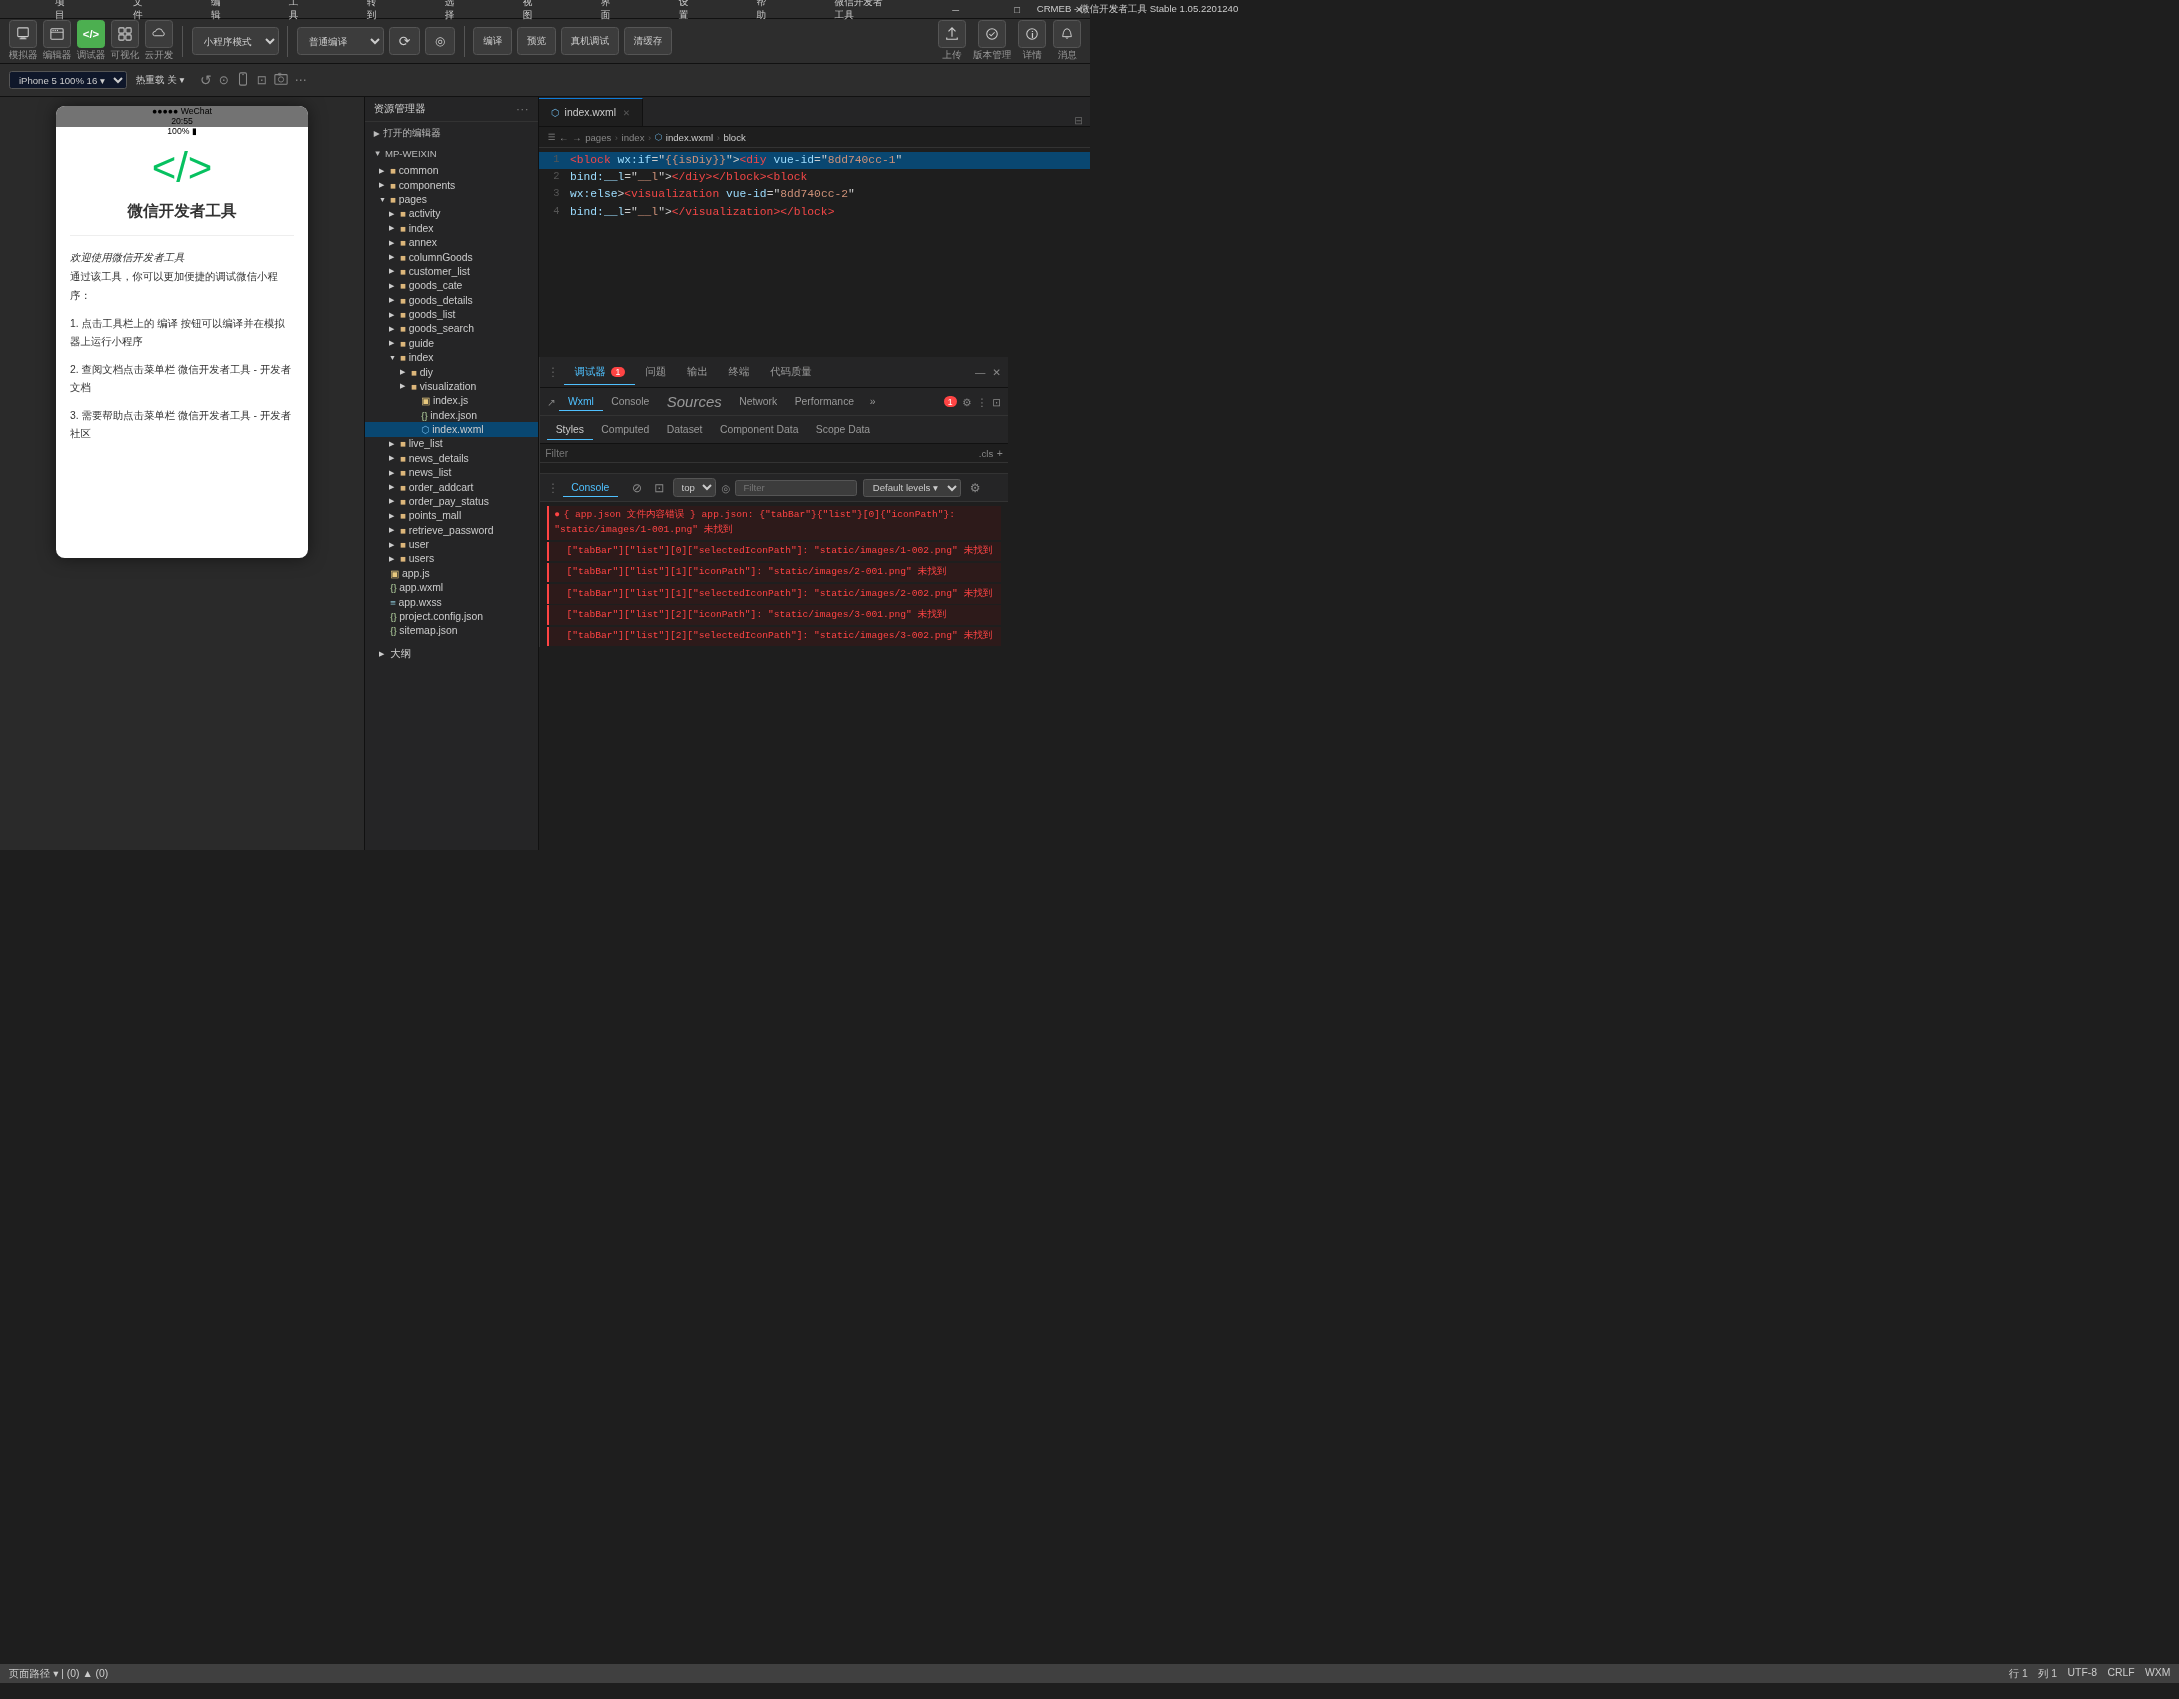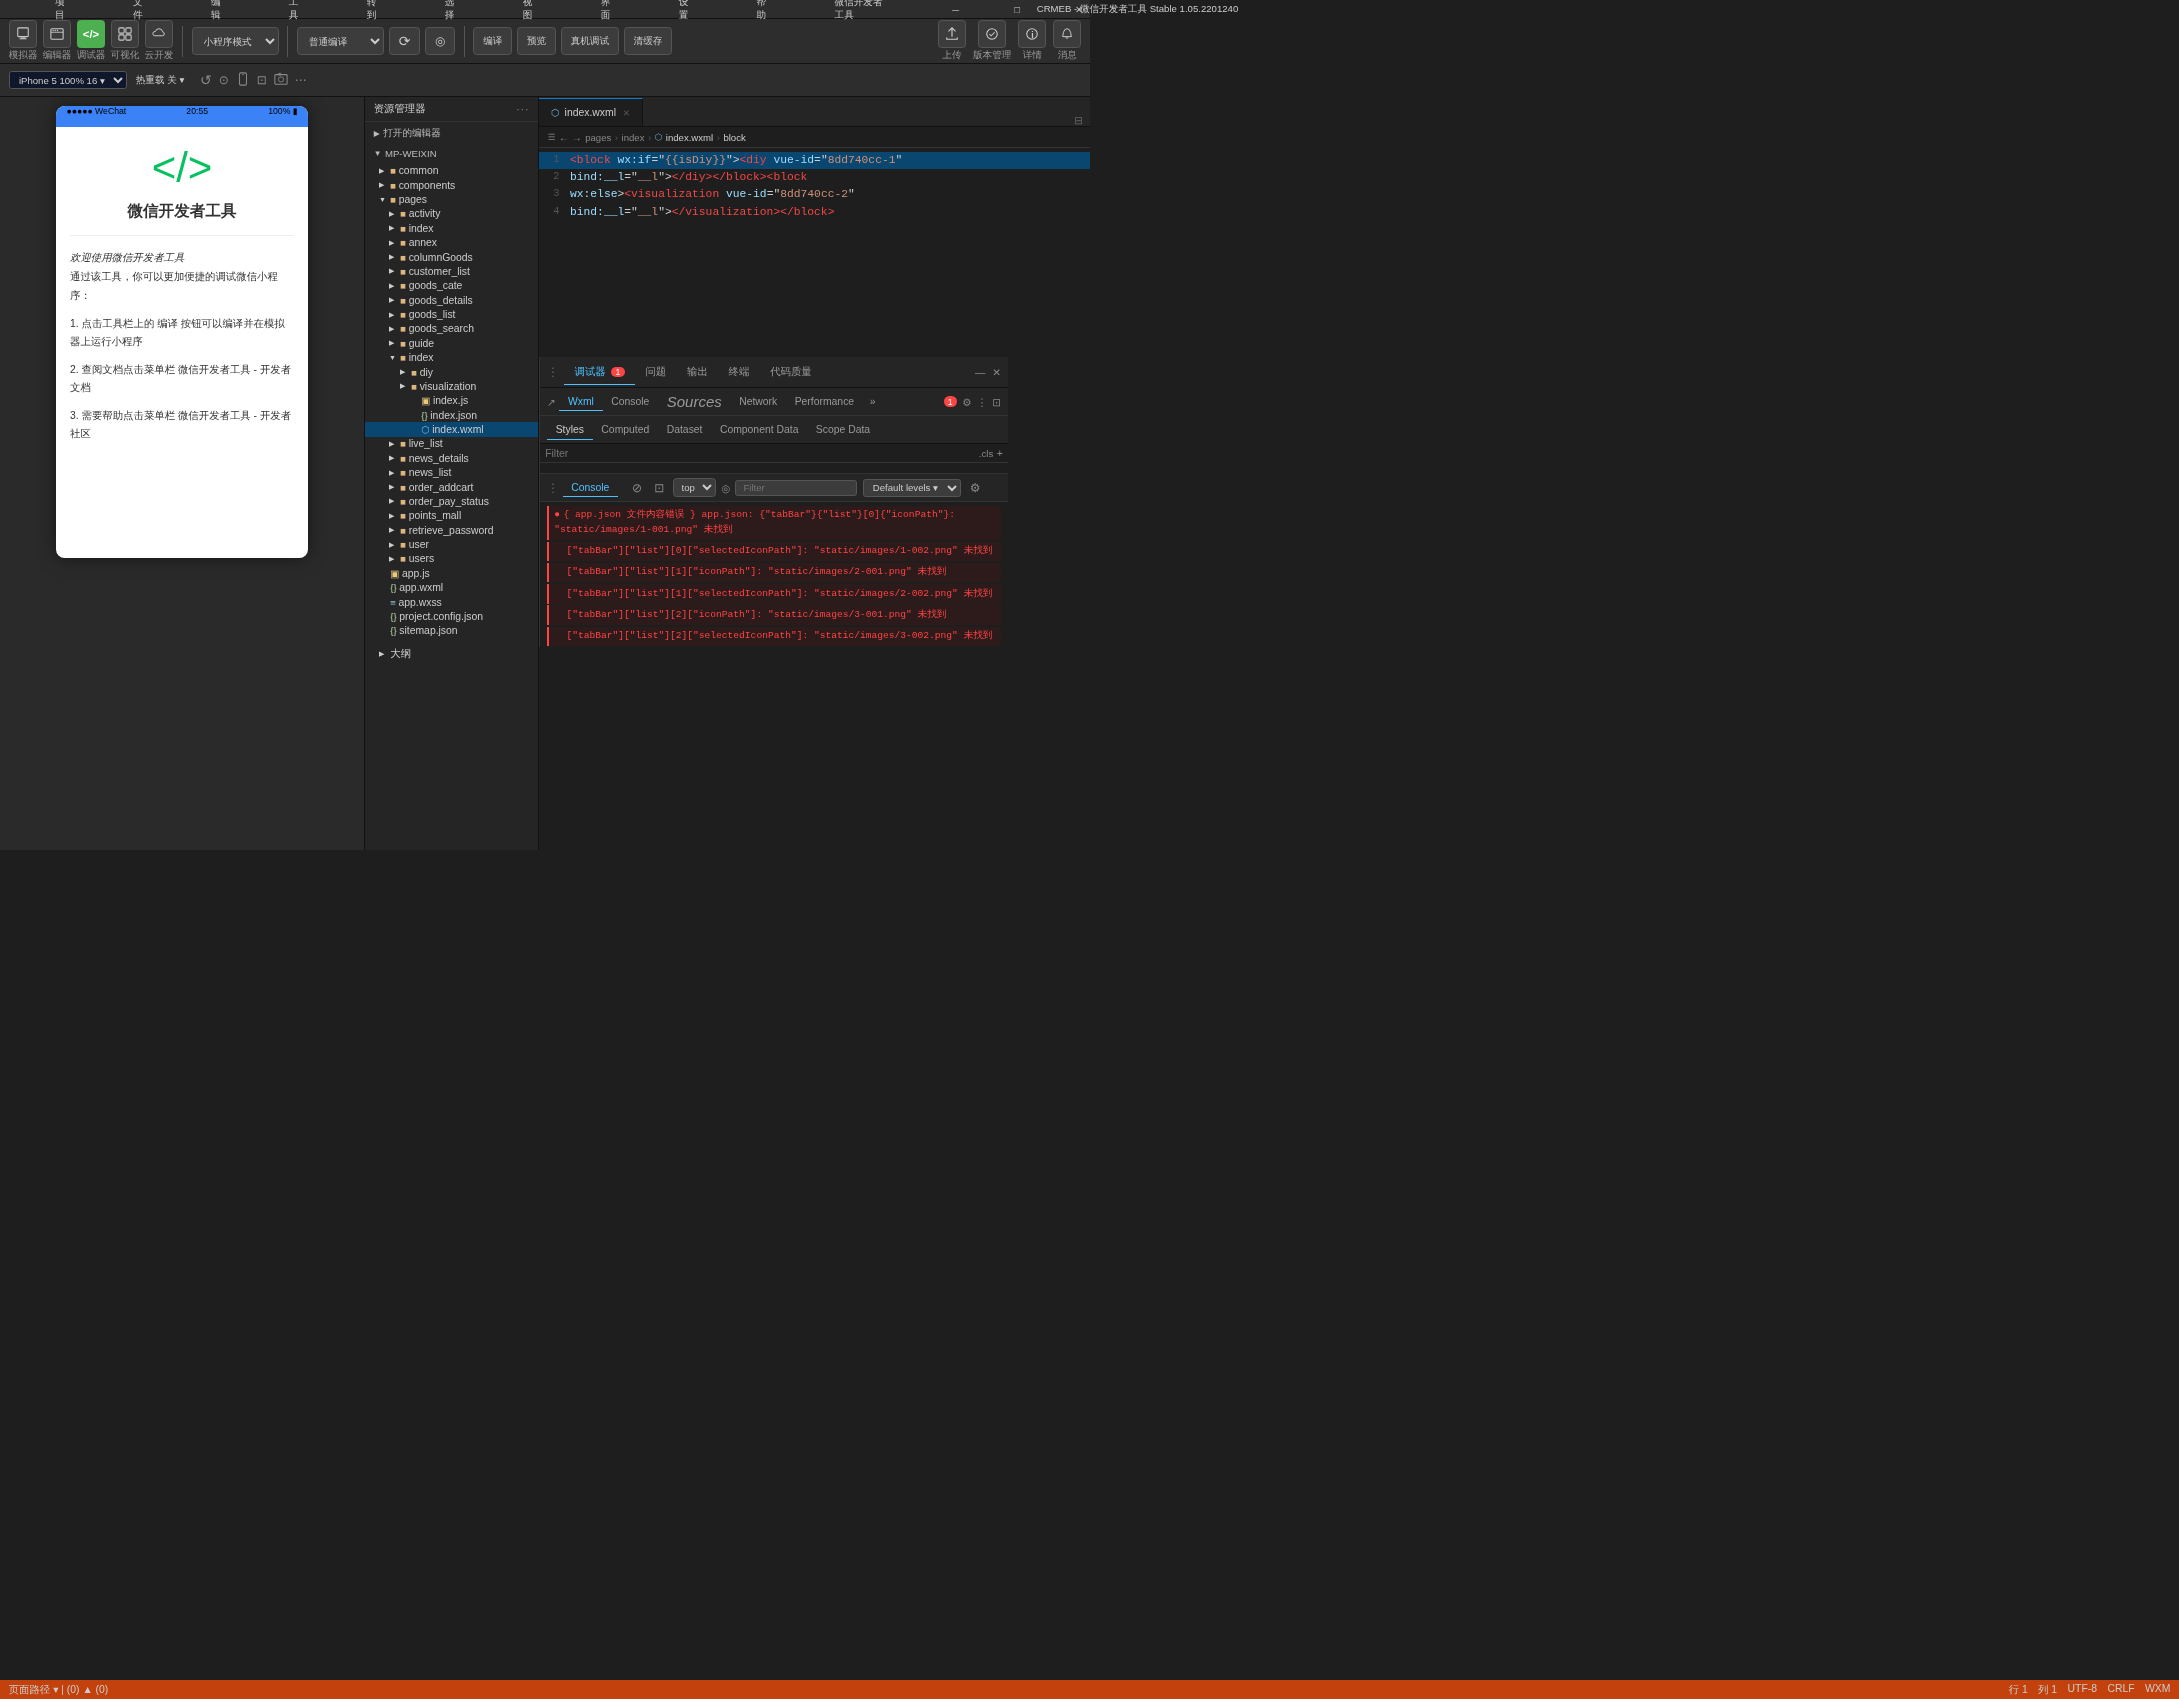--- a/index.html
+++ b/index.html
@@ -115,27 +115,29 @@
     }
     .phone-frame {
       background: #fff;
       border-radius: 8.7px;
       width: 252px;
       height: 452px;
       overflow: hidden;
       box-shadow: 0 0 17.4px rgba(0,0,0,0.5);
     }
     .phone-status-bar {
-      background: #3b82f6;
+      background: #737373;
       height: 21px;
       display: flex;
+      align-items: center;
       justify-content: space-between;
       padding: 0 10.4px;
       font-size: 8.7px;
       color: #000;
+      flex-direction: column;
     }
     .phone-content {
       background: #fff;
       flex: 1;
       display: flex;
       flex-direction: column;
       align-items: center;
       padding: 17.4px 14px;
     }
     .phone-logo {
@@ -441,28 +443,28 @@
       background: #2d1a1a;
       padding: 2.6px 5.2px;
       border-left: 2.6px solid #f44;
       margin-bottom: 1.7px;
       line-height: 1.5;
     }
     .console-error-dot { color: #f44; margin-right: 3.5px; }
 
     
     .status-bar {
-      background: #c2410c;
+      background: #404040;
       height: 19px;
       display: flex;
       align-items: center;
       padding: 0 8.7px;
       gap: 10.4px;
       position: absolute;
-      bottom: 0;
+      bottom: 16px;
       left: 0;
       right: 0;
     }
 
     
     ::-webkit-scrollbar { width: 5.2px; height: 5.2px; }
     ::-webkit-scrollbar-track { background: #1e1e1e; }
     ::-webkit-scrollbar-thumb { background: #555; border-radius: 2.6px; }
 
     .devtools-panel-top {

